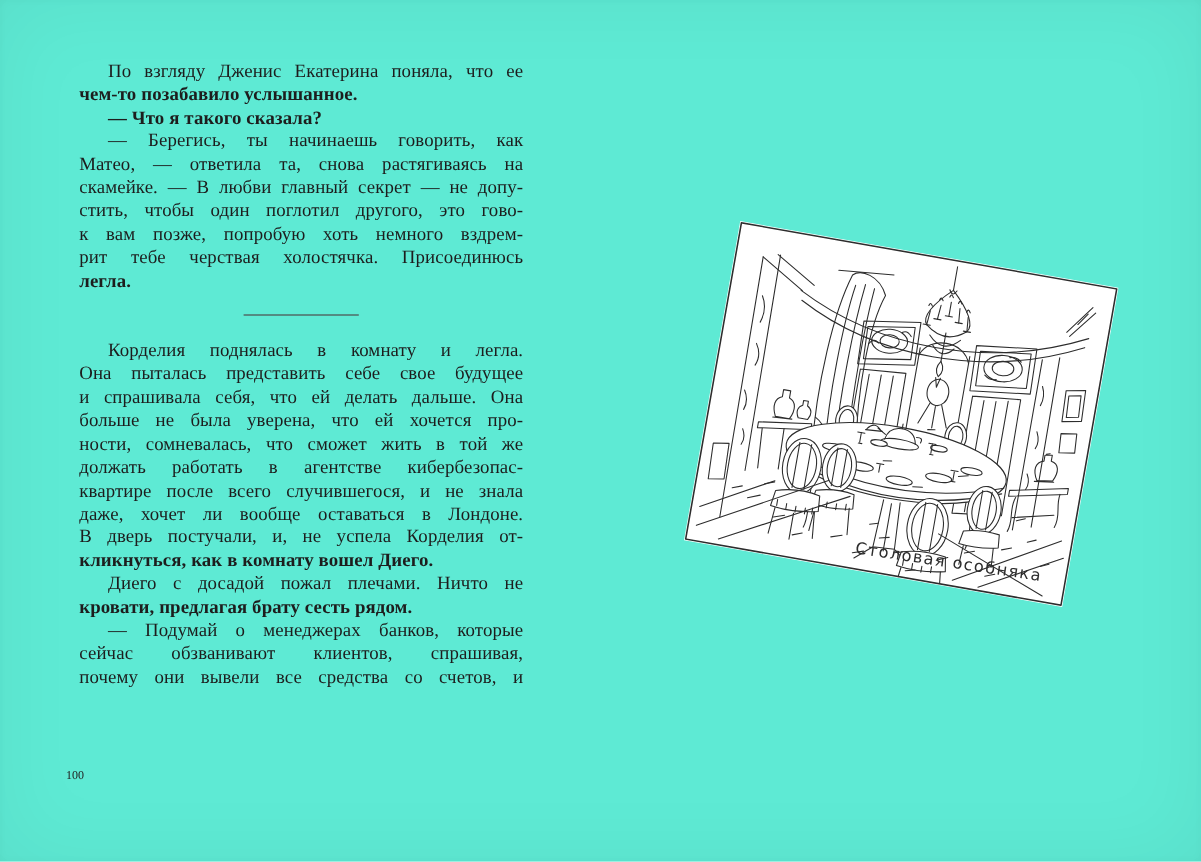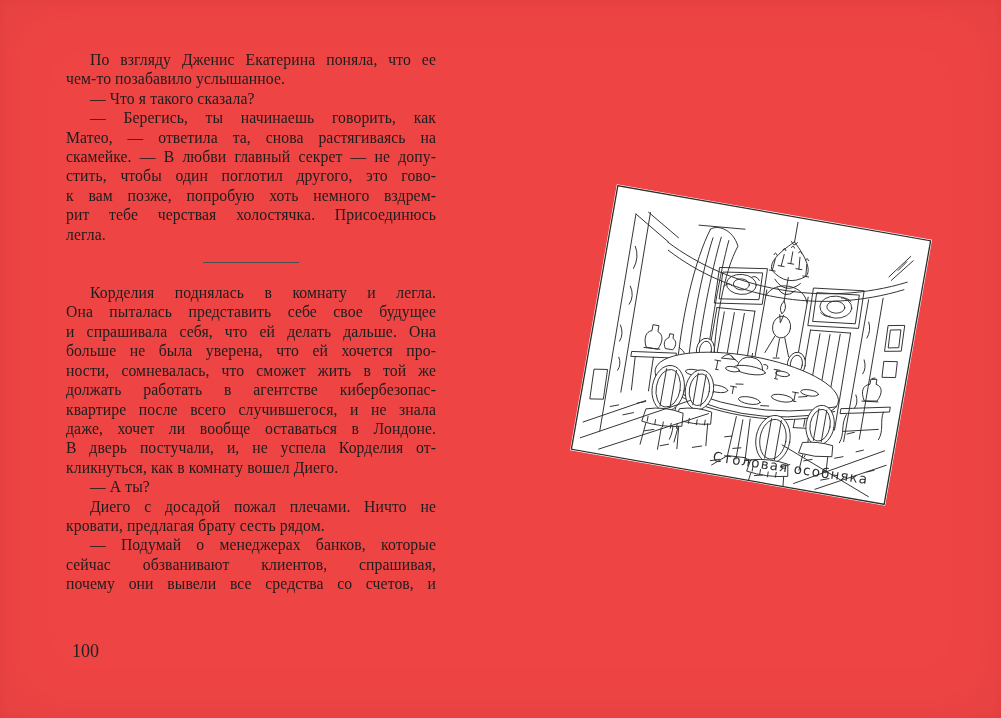--- a/index.html
+++ b/index.html
@@ -2,42 +2,42 @@
 <html lang="ru"><head>
 <meta charset="utf-8">
 <style>
   html,body{margin:0;padding:0;}
   body{
     width:1001px;height:718px;position:relative;overflow:hidden;
     background:#ffffff;
     font-family:"Liberation Serif","DejaVu Serif",serif;
   }
   .page{
-    position:absolute;inset:0;background:#ef4444;
+    position:absolute;inset:0;background:#5eead4;
     box-shadow:inset 0 0 70px rgba(0,0,0,0.05), inset 0 0 8px rgba(0,0,0,0.03);
   }
   .text-column{
     position:absolute;left:66px;top:50px;width:370px;
     font-size:15.7px;line-height:19.4px;color:#1d1d1d;
     letter-spacing:0.1px;
   }
   .line{
     text-align:justify;
     text-align-last:justify;
   }
   .line.first{ text-indent:24px; }
-  .line.left-last{ text-align-last:left; }
+  .line.left-last{ text-align-last:left;font-weight:bold; }
   .divider{
     width:96px;height:0;
     border-top:1.8px solid #4d4d4d;
     margin:18px auto 20px auto;
   }
   .page-number{
-    position:absolute;left:72px;top:641px;
-    font-size:18px;color:#222;
+    position:absolute;left:55px;top:641px;
+    font-size:10px;color:#222;
   }
   .illustration{
     position:absolute;left:591px;top:210px;width:320px;height:270px;
     transform:rotate(10deg);
     transform-origin:center center;
     background:#fff;
   }
   .illustration svg{display:block;}
 </style>
 </head>
@@ -60,21 +60,20 @@
       <div class="line first">Корделия поднялась в комнату и легла.</div>
       <div class="line">Она пыталась представить себе свое будущее</div>
       <div class="line">и спрашивала себя, что ей делать дальше. Она</div>
       <div class="line">больше не была уверена, что ей хочется про-</div>
       <div class="line">ности, сомневалась, что сможет жить в той же</div>
       <div class="line">должать работать в агентстве кибербезопас-</div>
       <div class="line">квартире после всего случившегося, и не знала</div>
       <div class="line">даже, хочет ли вообще оставаться в Лондоне.</div>
       <div class="line">В дверь постучали, и, не успела Корделия от-</div>
       <div class="line left-last">кликнуться, как в комнату вошел Диего.</div>
-      <div class="line first left-last">— А ты?</div>
       <div class="line first">Диего с досадой пожал плечами. Ничто не</div>
       <div class="line left-last">кровати, предлагая брату сесть рядом.</div>
       <div class="line first">— Подумай о менеджерах банков, которые</div>
       <div class="line">сейчас обзванивают клиентов, спрашивая,</div>
       <div class="line">почему они вывели все средства со счетов, и</div>
     </div>
 
   <div class="page-number">100</div>
 
   <div class="illustration">

